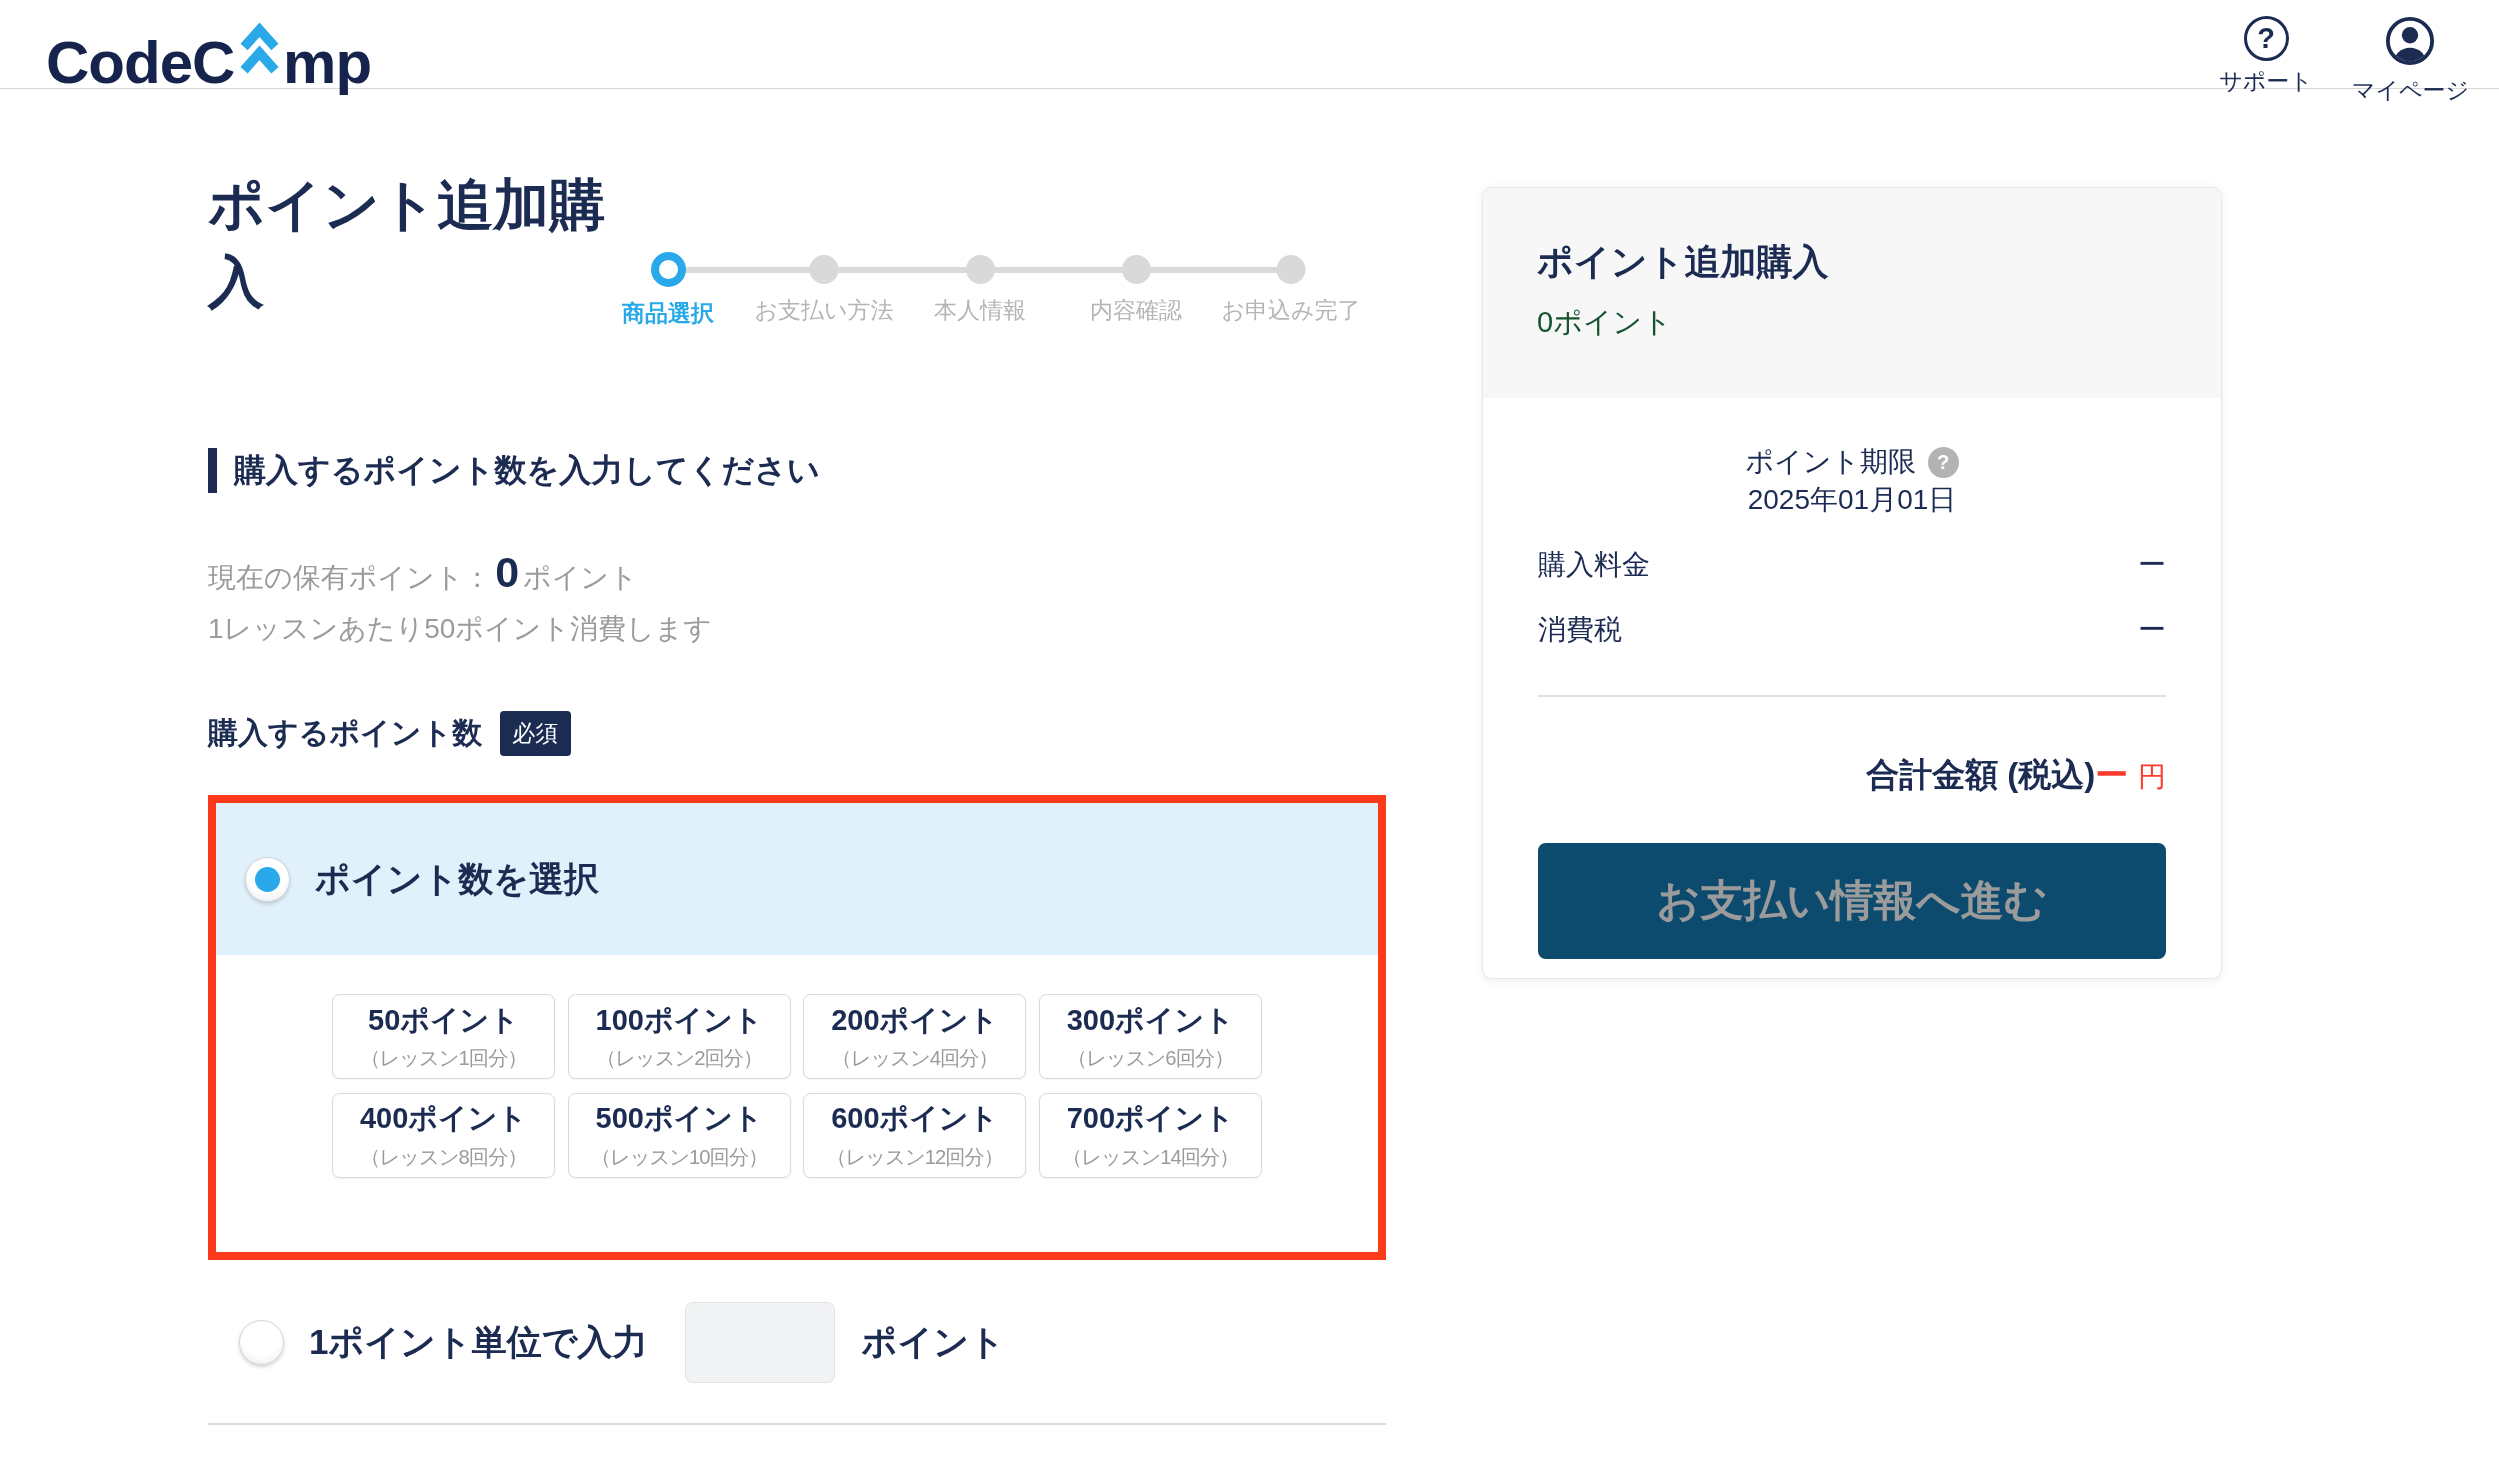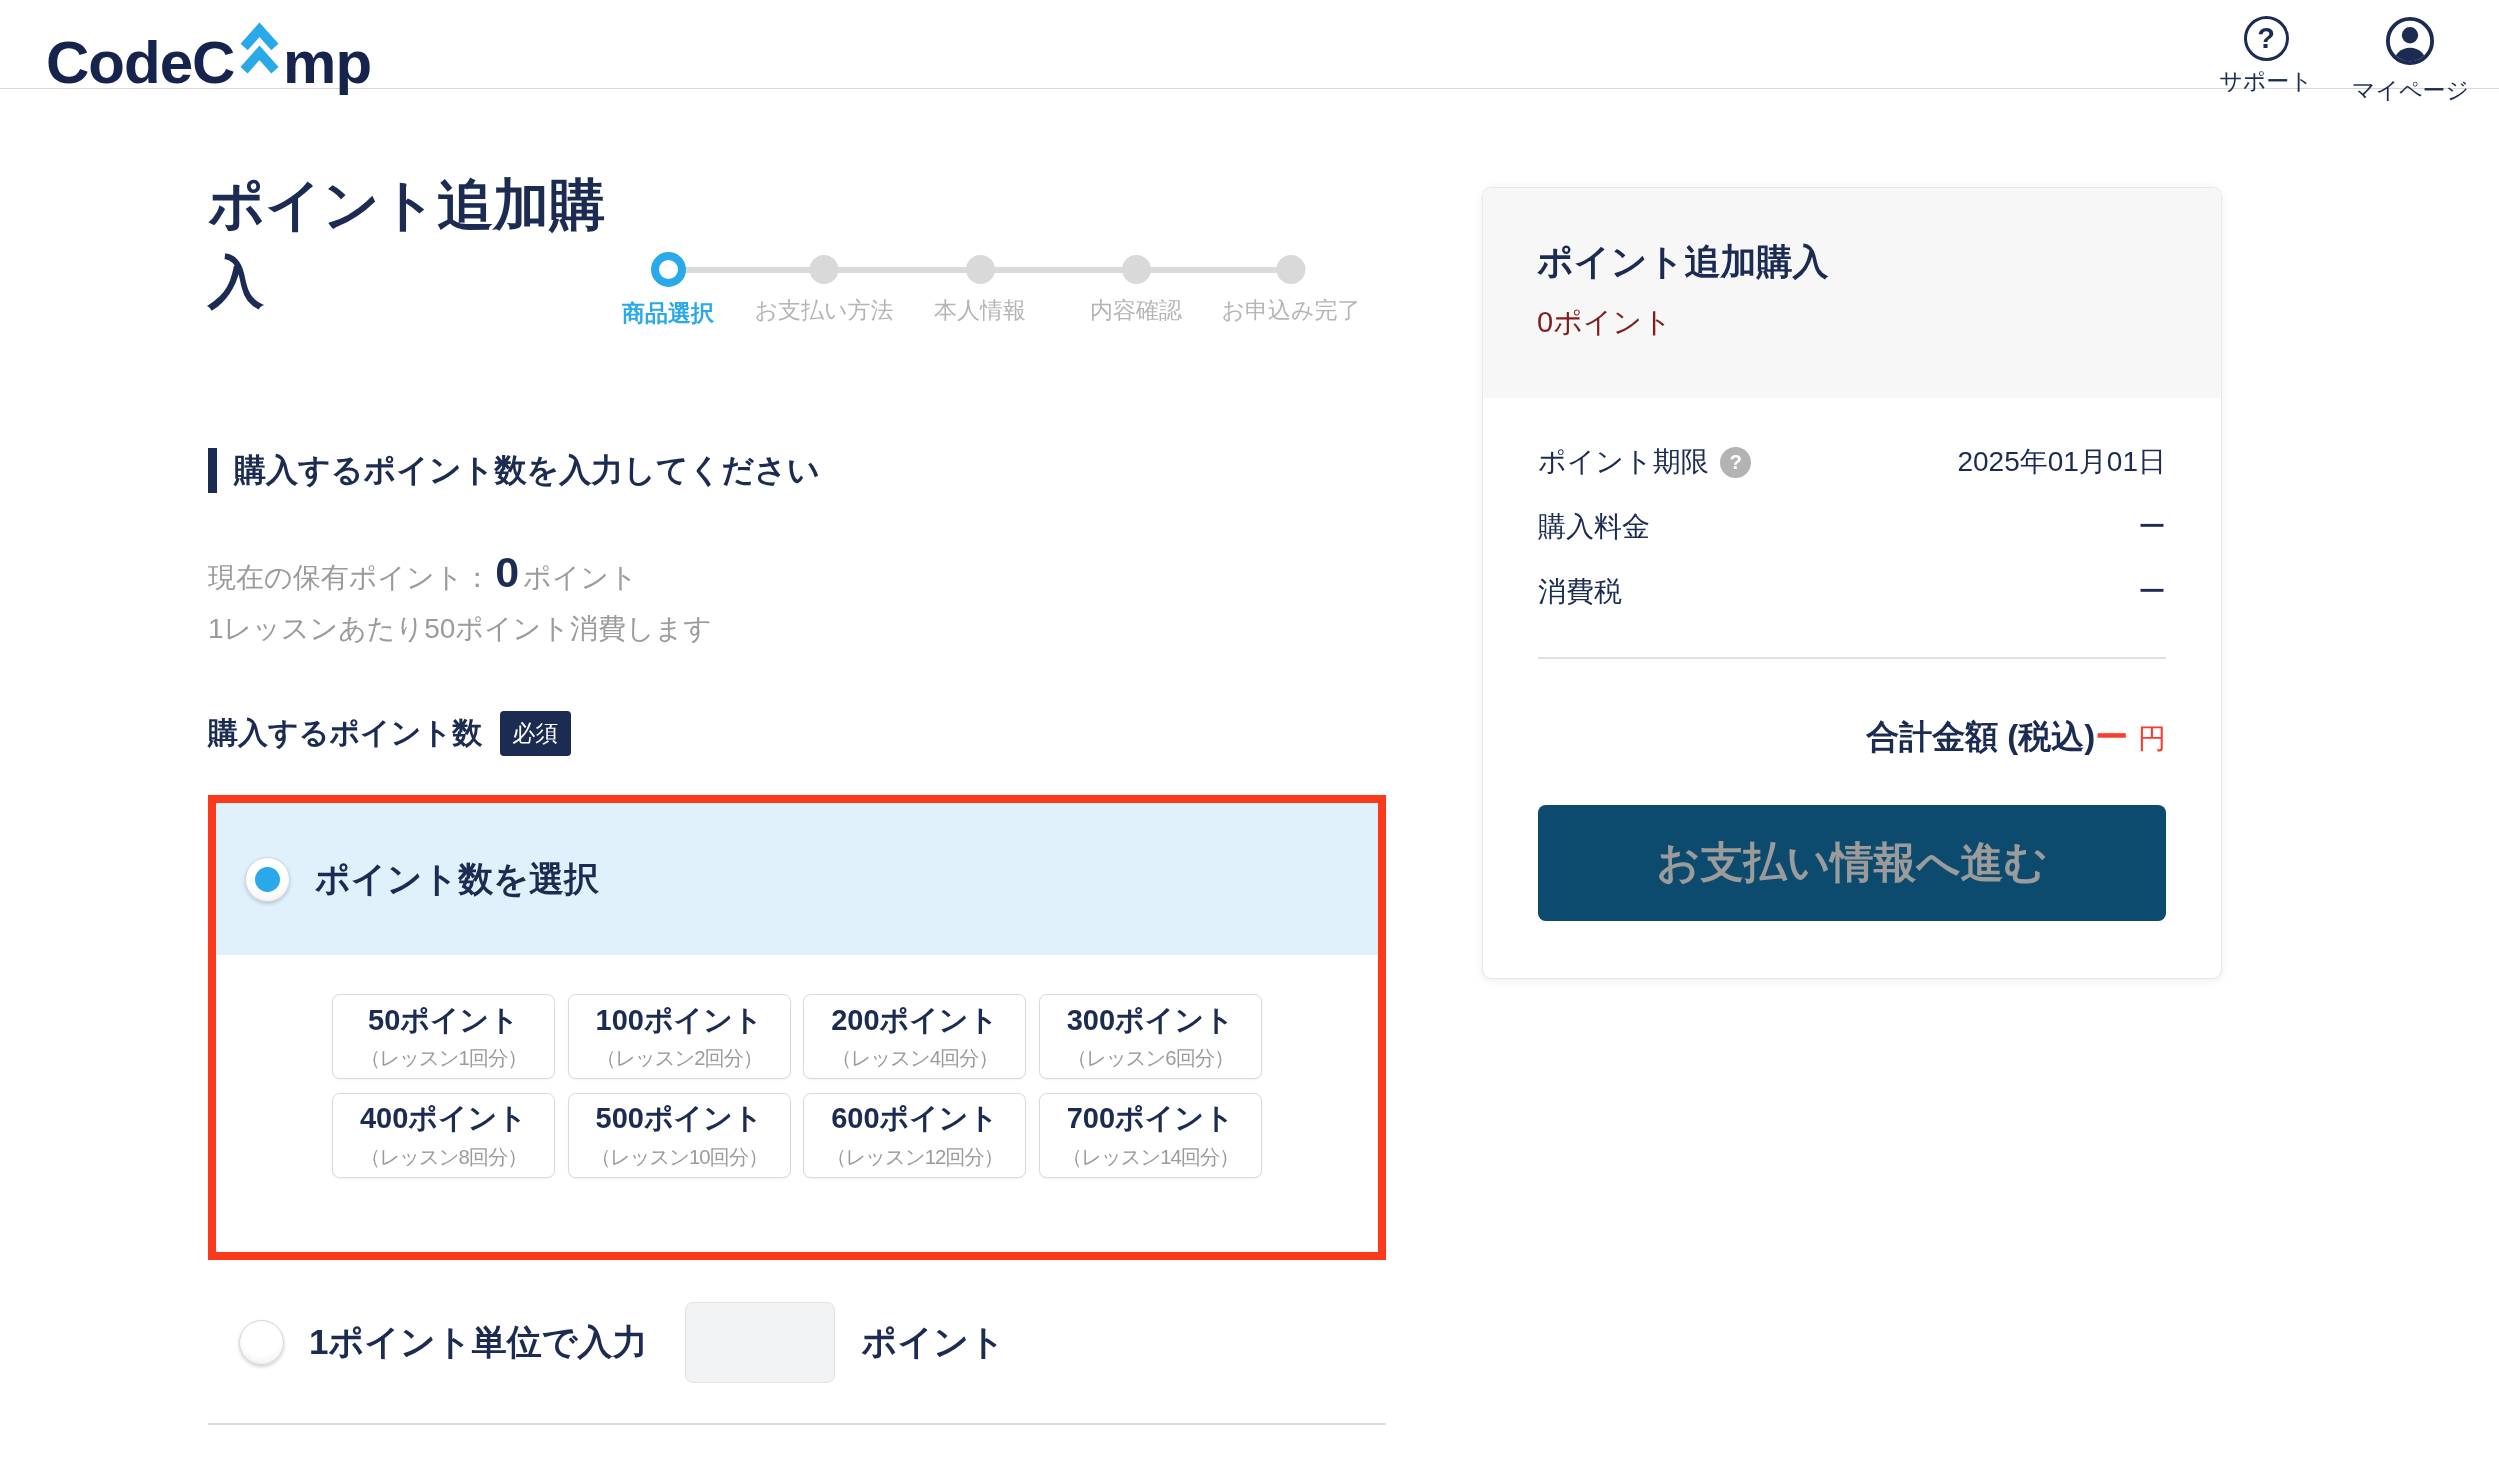--- a/index.html
+++ b/index.html
@@ -60,24 +60,24 @@
   .manual-label{margin-left:25px;font-size:35px;font-weight:700;color:#1b2b52;}
   .manual-input{margin-left:37px;width:150px;height:81px;background:#f2f3f4;border:1.9px solid #e2e2e2;border-radius:7.7px;font-size:33px;padding:0 15.5px;color:#1b2b52;}
   .manual-unit{margin-left:27px;font-size:35px;font-weight:700;color:#1b2b52;}
   .bottom-divider{position:absolute;left:208px;top:1423px;width:1178px;height:1.9px;background:#dcdcdc;}
 
   
   .card{position:absolute;left:1482px;top:187px;width:740px;height:792px;background:#fff;border:1px solid #e7e7e7;border-radius:9.7px;
         box-shadow:0 1.9px 9.7px rgba(0,0,0,.07);overflow:hidden;}
   .card-top{height:210px;background:#f7f7f8;padding:50px 54px 0 54px;}
   .card-title{font-size:36px;font-weight:700;color:#1b2b52;}
-  .card-sub{margin-top:15.5px;font-size:29px;color:#7f1d1d;}
+  .card-sub{margin-top:15.5px;font-size:29px;color:#14532d;}
   .card-body{padding:0 55px;}
   .srow{display:flex;justify-content:space-between;align-items:center;}
-  .srow.first{margin-top:45px;}
+  .srow.first{margin-top:45px;flex-direction:column;}
   .srow.next{margin-top:27px;}
   .srow-label{display:flex;align-items:center;gap:11.6px;font-size:28px;color:#1b2b52;}
   .help-icon{width:31px;height:31px;border-radius:50%;background:#b3b3b3;color:#fff;font-size:20.3px;font-weight:700;
              display:flex;align-items:center;justify-content:center;cursor:pointer;}
   .srow-value{font-size:28px;color:#1b2b52;}
   .card-divider{margin-top:46px;height:1.9px;background:#e0e0e0;}
   .total-row{margin-top:56px;display:flex;justify-content:flex-end;align-items:baseline;}
   .total-label{font-size:33px;font-weight:700;color:#1b2b52;}
   .total-value{display:flex;align-items:baseline;gap:9.7px;color:#fb3b2e;}
   .total-dash{font-size:33px;font-weight:700;}

